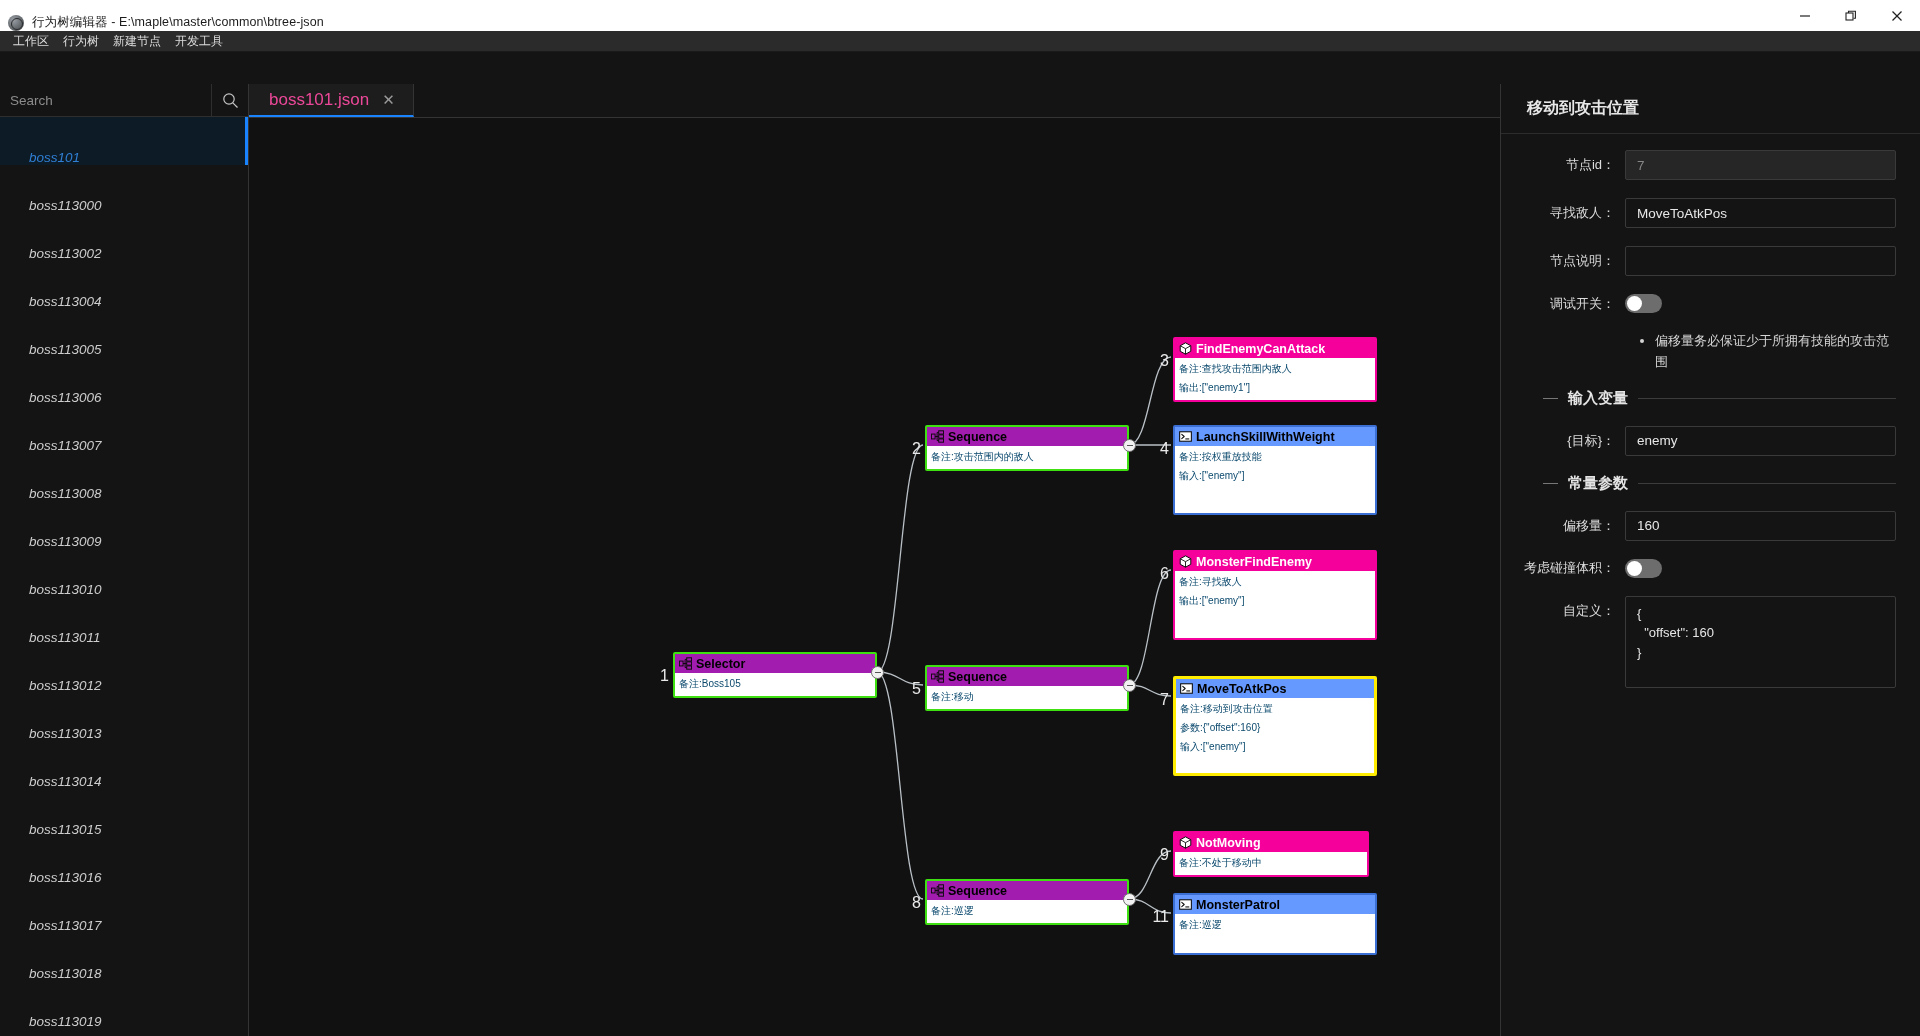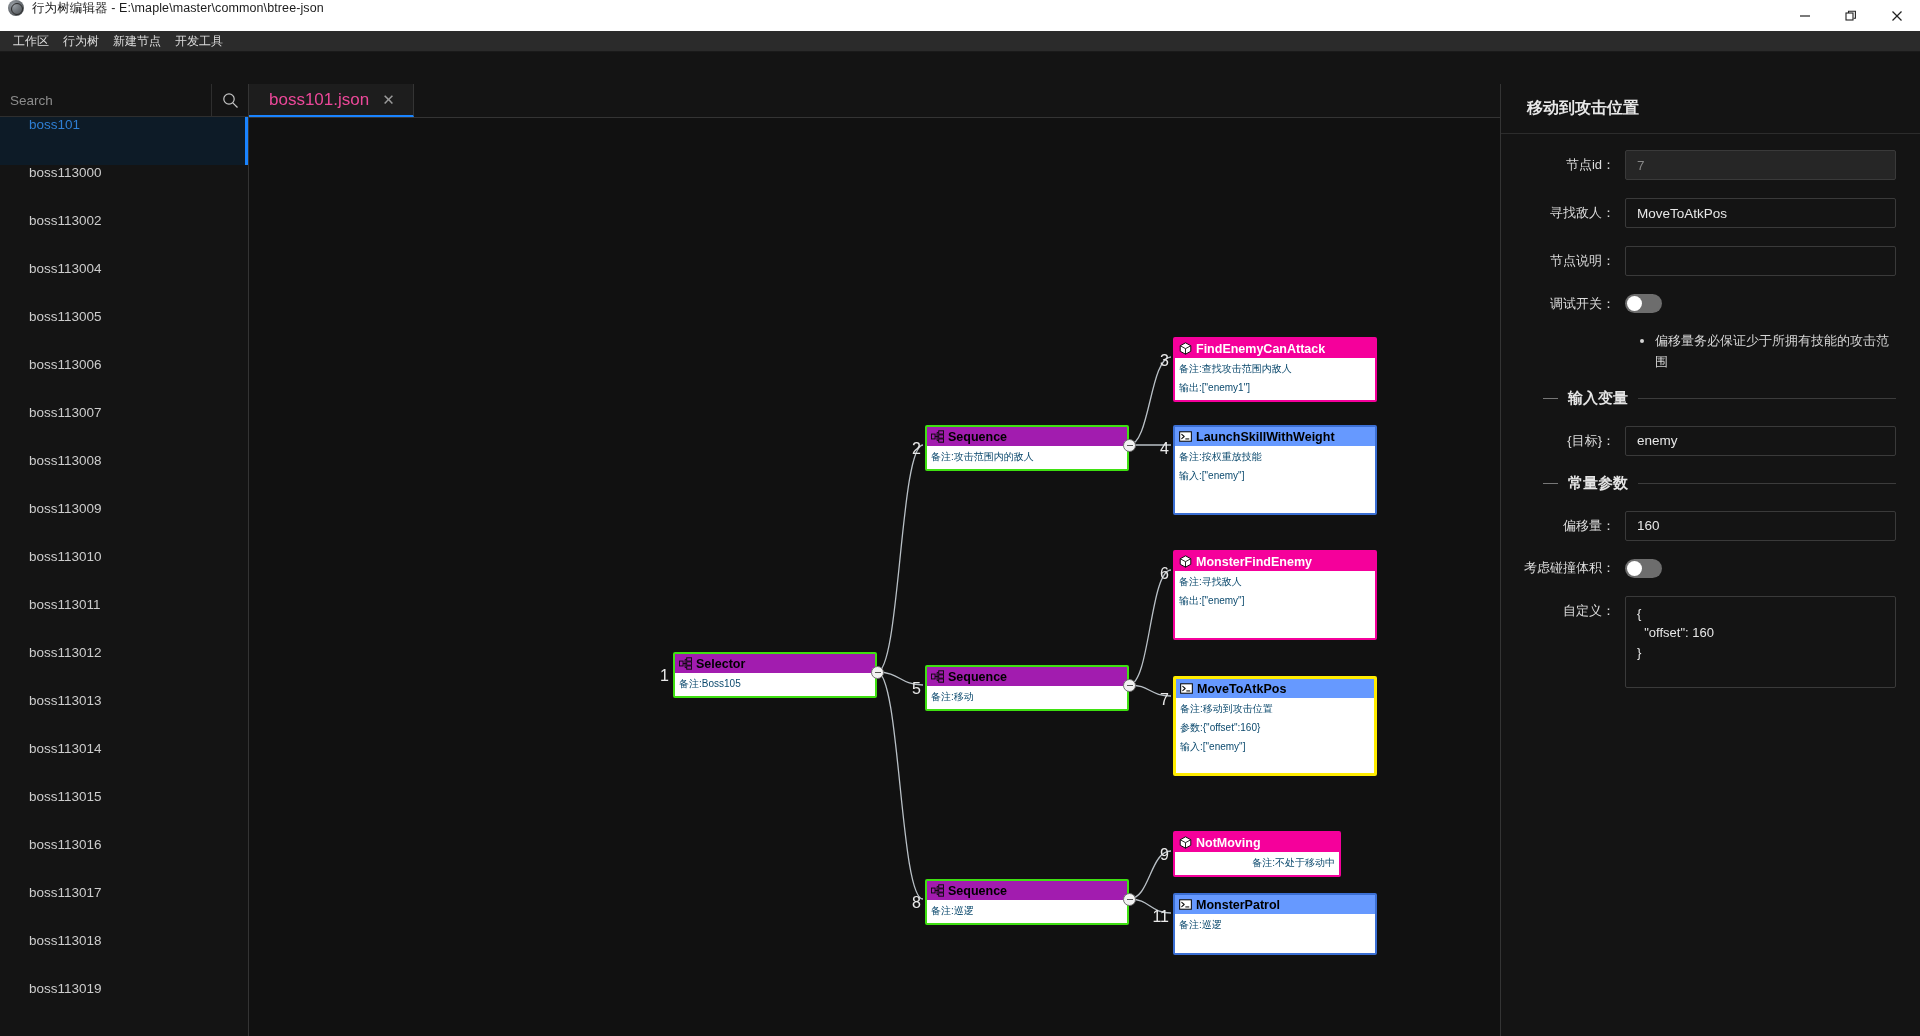--- a/index.html
+++ b/index.html
@@ -9,21 +9,21 @@
     overflow: hidden;
     background: #141414;
     font-family: "Liberation Sans", "DejaVu Sans", sans-serif;
     -webkit-font-smoothing: antialiased;
   }
 
   
   #titlebar {
     height: 31px; width: 100%;
     background: #ffffff;
-    display: flex; align-items: flex-start;
+    display: flex; align-items: flex-end;
     position: relative;
   }
   #title-icon {
     width: 16px; height: 16px; margin-left: 8px; margin-right: 8px;
     border-radius: 50%;
     background: radial-gradient(circle at 35% 32%, #9aa0a6 0%, #6b7075 48%, #3c4043 100%);
     position: relative; flex: 0 0 auto;
   }
   #title-icon::after {
     content: ""; position: absolute; left: 3px; top: 3px;
@@ -80,24 +80,25 @@
     color: #cfcfcf; font-size: 13.5px; padding-left: 10px;
     font-family: "Liberation Sans", sans-serif;
   }
   #search-input::placeholder { color: #8c8c8c; }
   #search-btn {
     width: 37px; display: flex; align-items: center; justify-content: center;
     border-left: 1px solid #2e2e2e;
   }
   #file-list { flex: 1 1 auto; overflow: hidden; padding-top: 0px; }
   .file-item {
-    height: 48px; display: flex; align-items: flex-start;
+    height: 48px; display: flex; align-items: flex-end;
     padding-left: 25px;
     font-size: 13.5px; color: #cdcdcd;
     border-left: 4px solid transparent;
+    font-style: italic;
   }
   .file-item.selected {
     background: #0d1b27;
     color: #2f7fd4;
     border-left: 4px solid transparent;
     position: relative;
   }
   .file-item.selected::after {
     content: ""; position: absolute; right: 0; top: 0;
     width: 3px; height: 48px; background: #1a84ff;
@@ -499,21 +500,21 @@
                 </svg>
               </span>
               <span>Sequence</span>
             </div>
             <div class="node-body">
               <div class="node-line">备注:巡逻</div>
             </div>
           </div>
           <div class="port" style="left: 874px; top: 775px;"></div>
           <div class="node-index" style="left: 646px; top: 776px; width: 26px;">8</div>
-          <div class="node cond" style="left: 924px; top: 713px; width: 168px; text-align: right;">
+          <div class="node cond" style="left: 924px; top: 713px; width: 196px;">
             <div class="node-hdr">
               <span style="display: flex;">
                 <svg class="ni" viewBox="0 0 16 16">
                   <path d="M8 1 L14.5 4.6 V11.4 L8 15 L1.5 11.4 V4.6 Z" fill="#fff" stroke="#0a0a0a" stroke-width="1.2" stroke-linejoin="round"></path>
                   <path d="M1.5 4.6 L8 8.2 L14.5 4.6 M8 8.2 V15" fill="none" stroke="#0a0a0a" stroke-width="1.1"></path>
                 </svg>
               </span>
               <span>NotMoving</span>
             </div>
             <div class="node-body">

